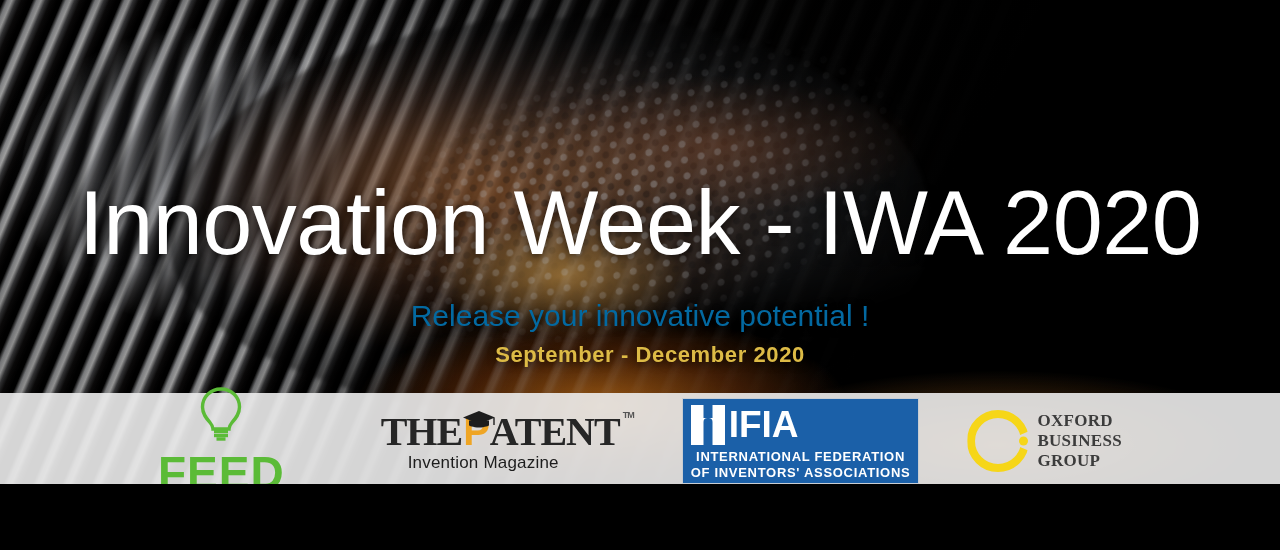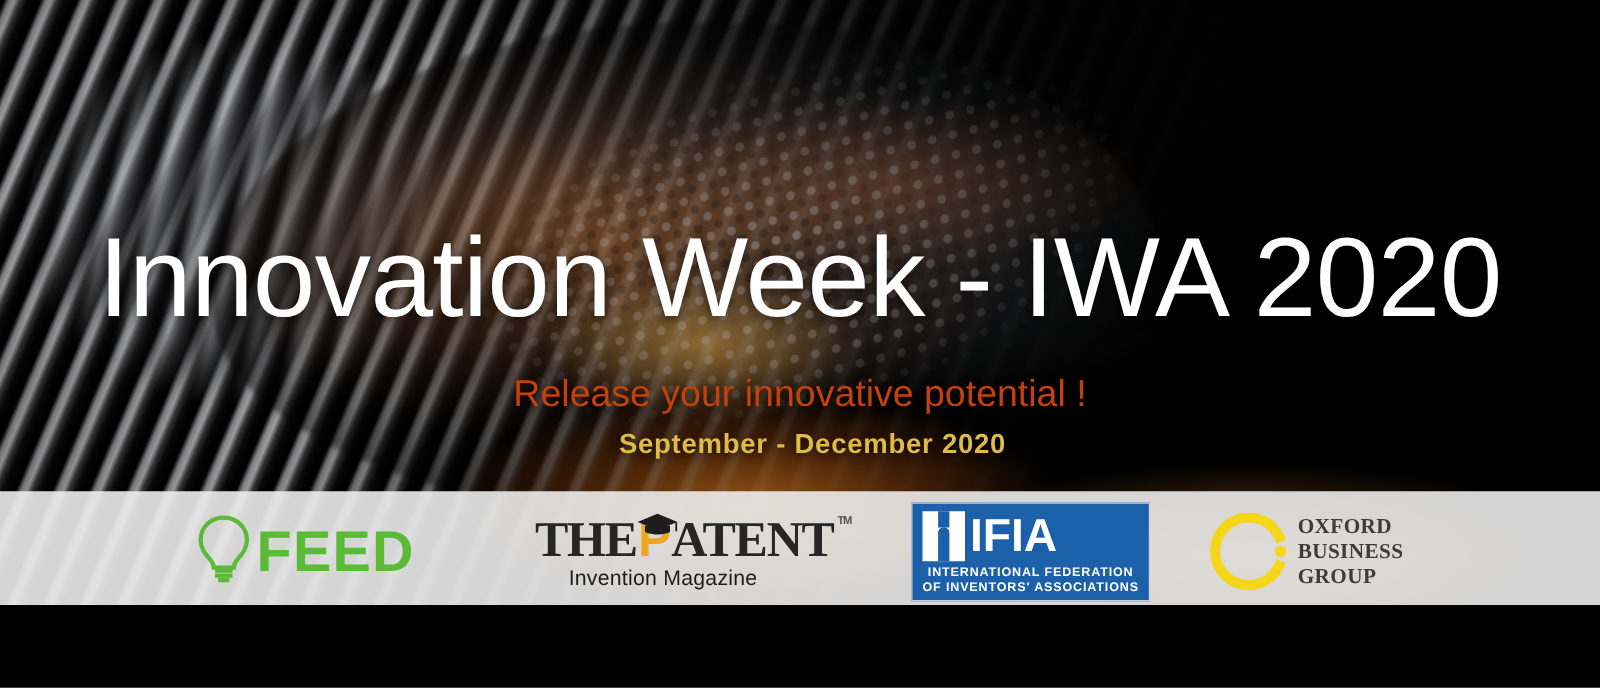--- a/index.html
+++ b/index.html
@@ -136,21 +136,21 @@
     text-shadow: 0 2px 10px rgba(0,0,0,.55);
     white-space: nowrap;
   }
   .subhead {
     position: absolute;
     left: 0; right: 0;
     top: 301px;
     font-size: 30px;
     line-height: 1;
     font-weight: 400;
-    color: #c2410c;
+    color: #0369a1;
     text-shadow: 0 2px 8px rgba(0,0,0,.6);
     white-space: nowrap;
   }
   .dateline {
     position: absolute;
     left: 0; right: 0;
     top: 344px;
     font-size: 22px;
     line-height: 1;
     font-weight: 700;
@@ -168,21 +168,21 @@
     width: 1280px; height: 96px;
     background: rgba(236,236,236,.90);
     display: flex;
     align-items: center;
     justify-content: center;
     gap: 48px;
   }
   .logo { display: flex; align-items: center; }
 
   
-  #logo-feed { gap: 4px; }
+  #logo-feed { gap: 4px; flex-direction: column; }
   .feed-word {
     font-size: 46px;
     font-weight: 700;
     color: #5bbb37;
     letter-spacing: 1px;
     line-height: 1;
   }
 
   
   #logo-patent { flex-direction: column; align-items: center; gap: 2px; }
@@ -224,21 +224,21 @@
     left: 50%; transform: translateX(-50%);
     top: 13px; width: 9px; height: 27px; background: #1b60a8;
     border-radius: 4px 4px 0 0;
   }
   .ifia-word {
     font-size: 37px; font-weight: 700; color: #ffffff;
     line-height: 1; letter-spacing: 0px;
   }
   .ifia-sub {
     margin-top: 4px;
-    font-size: 10px; font-weight: 700; color: #ffffff;
+    font-size: 13px; font-weight: 700; color: #ffffff;
     letter-spacing: .7px; line-height: 1.25; text-align: center;
     white-space: nowrap;
   }
 
   
   #logo-obg { gap: 8px; align-items: center; }
   .obg-ring { position: relative; width: 62px; height: 62px; }
   .obg-ring-c {
     position: absolute; inset: 0;
     border: 8px solid #f6d618;

